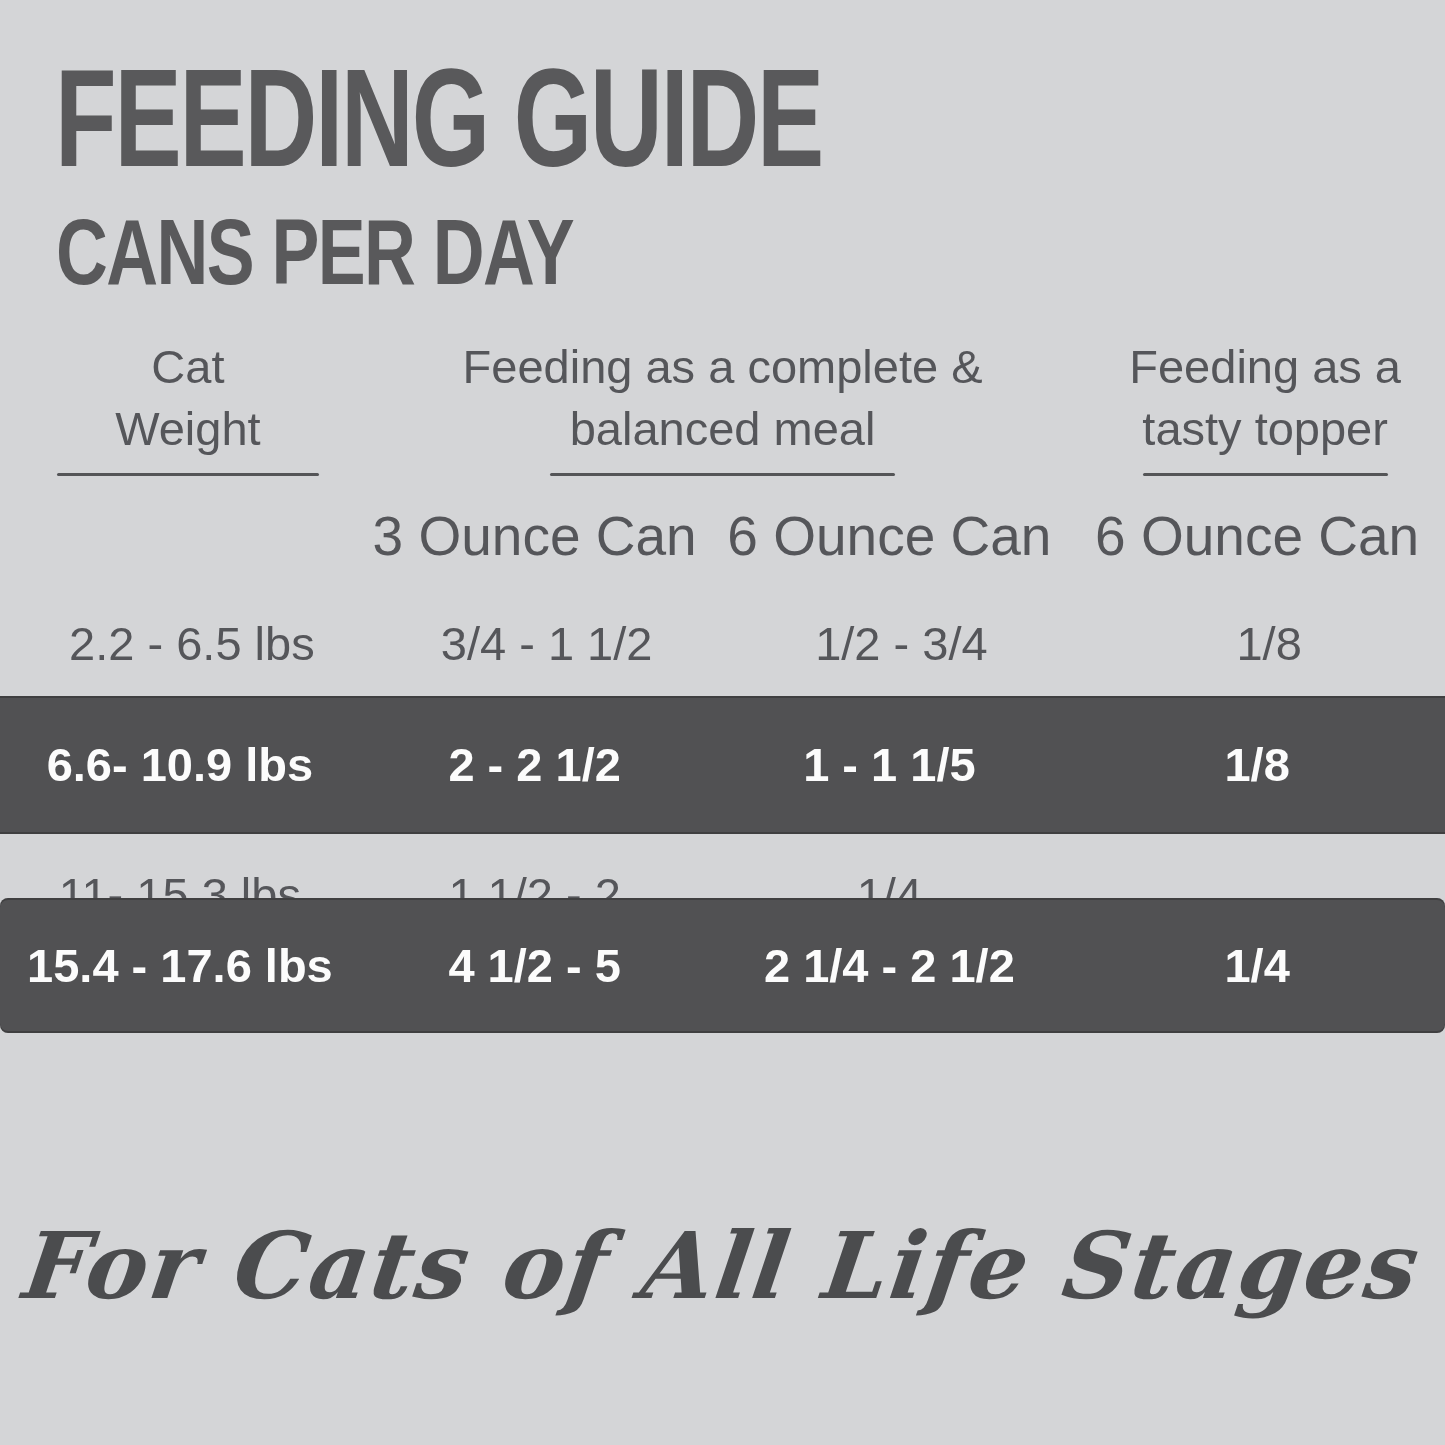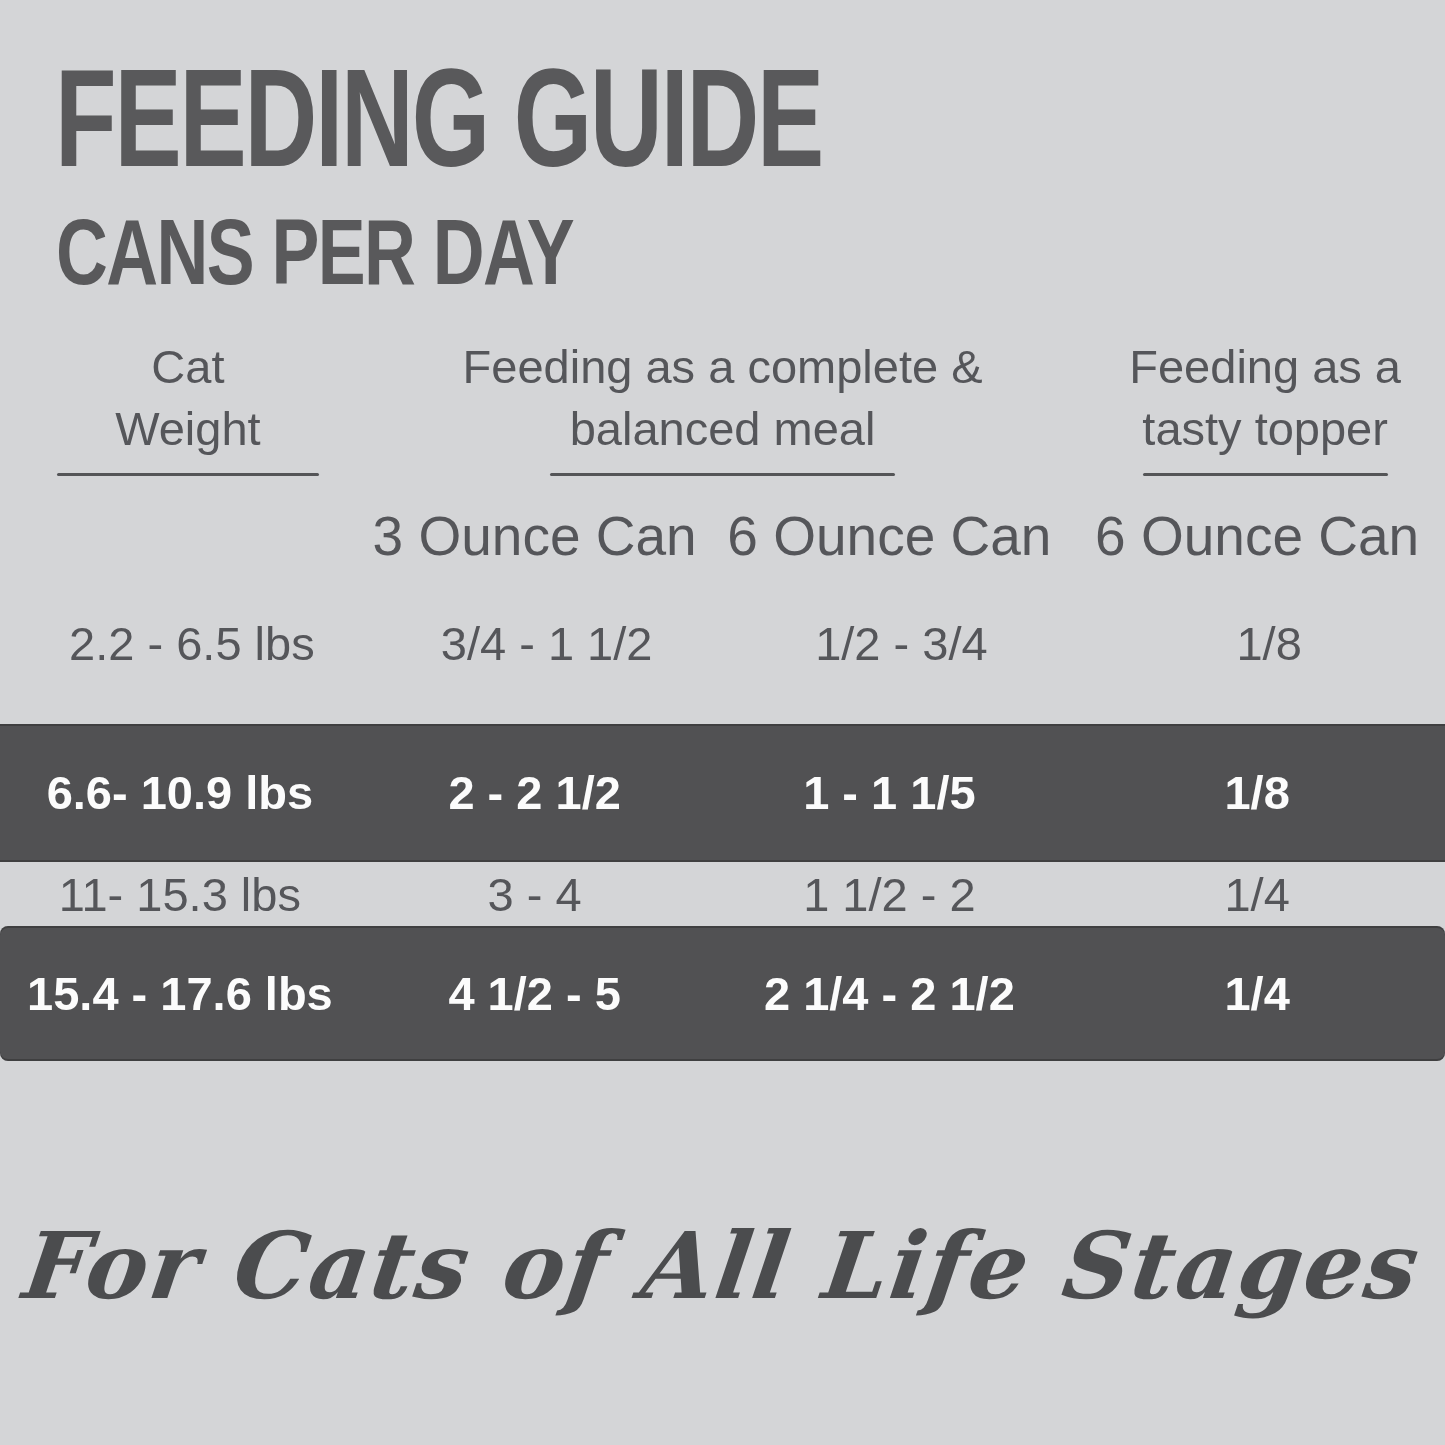--- a/index.html
+++ b/index.html
@@ -94,21 +94,20 @@
     font-size: 47px;
     line-height: 1.1;
     white-space: nowrap;
   }
   .row-light { color: #55565a; font-weight: 400; }
   .row-dark {
     background: #515153;
     color: #fcfcfc;
     font-weight: 700;
     box-shadow: inset 0 2px 0 rgba(0,0,0,0.22), inset 0 -2px 0 rgba(0,0,0,0.22);
-    margin-top: 28px;
   }
   .row1 { top: 592px;  height: 104px; margin-left: 12px; }
   .row2 { top: 696px;  height: 138px; }
   .row3 { top: 834px;  height: 121px; }
   .row4 { top: 898px;  height: 135px; border-radius: 8px; }
 
   
   .tagline-wrap {
     position: absolute;
     left: 0;
@@ -169,21 +168,20 @@
 
   <div class="grid4 row row2 row-dark">
     <div class="cell">6.6- 10.9 lbs</div>
     <div class="cell">2 - 2 1/2</div>
     <div class="cell">1 - 1 1/5</div>
     <div class="cell">1/8</div>
   </div>
 
   <div class="grid4 row row3 row-light">
     <div class="cell">11- 15.3 lbs</div>
-    <div class="cell">3 - 4</div>
     <div class="cell">1 1/2 - 2</div>
     <div class="cell">1/4</div>
   </div>
 
   <div class="grid4 row row4 row-dark">
     <div class="cell">15.4 - 17.6 lbs</div>
     <div class="cell">4 1/2 - 5</div>
     <div class="cell">2 1/4 - 2 1/2</div>
     <div class="cell">1/4</div>
   </div>

